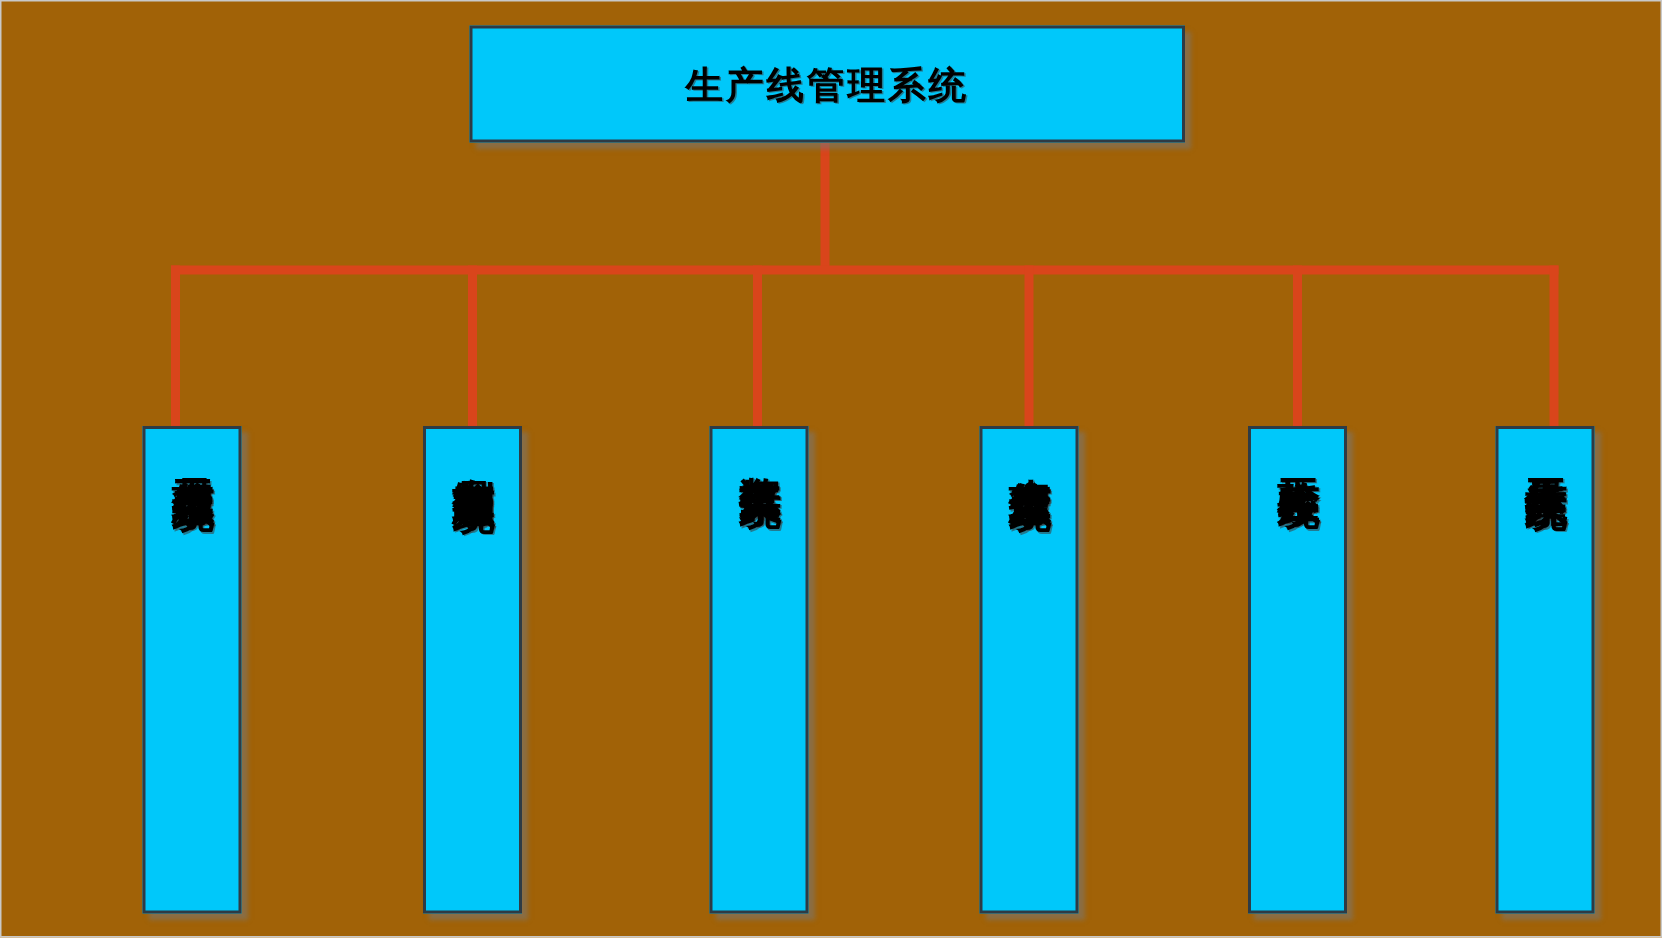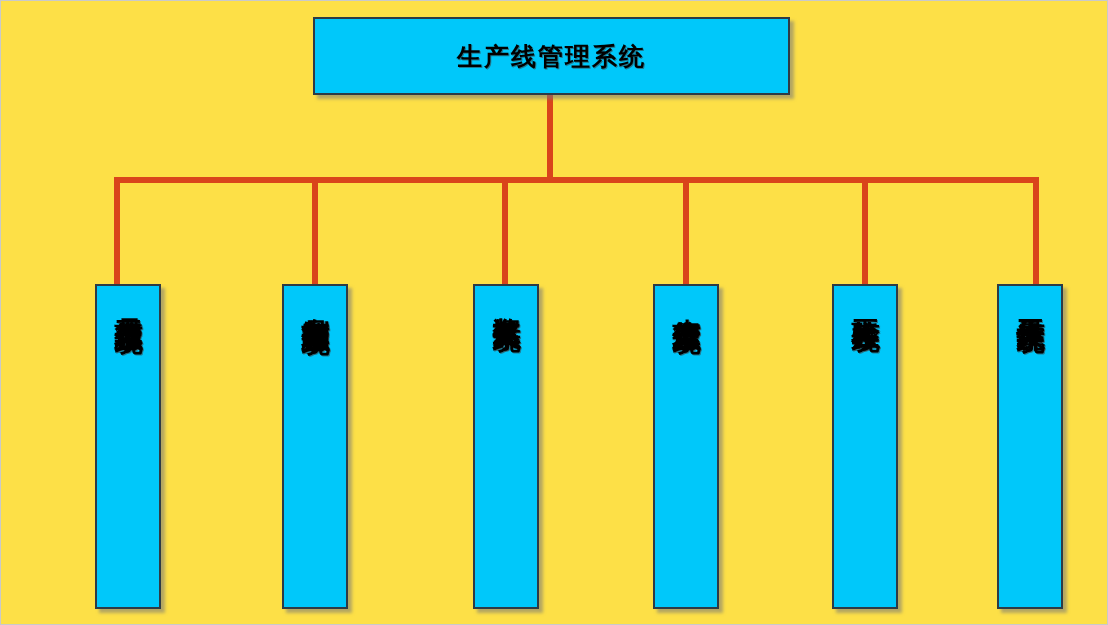--- a/index.html
+++ b/index.html
@@ -9,21 +9,21 @@
     background: #ffffff;
   }
   body {
     font-family: "DejaVu Sans", "Liberation Sans", sans-serif;
   }
 
   #canvas {
     position: relative;
     width: 1108px;
     height: 625px;
-    background: #fde047;
+    background: #a16207;
     overflow: hidden;
     box-sizing: border-box;
     border: 1px solid #c9c9c9;
   }
 
   
   .conn {
     position: absolute;
     background: #D9451B;
   }

